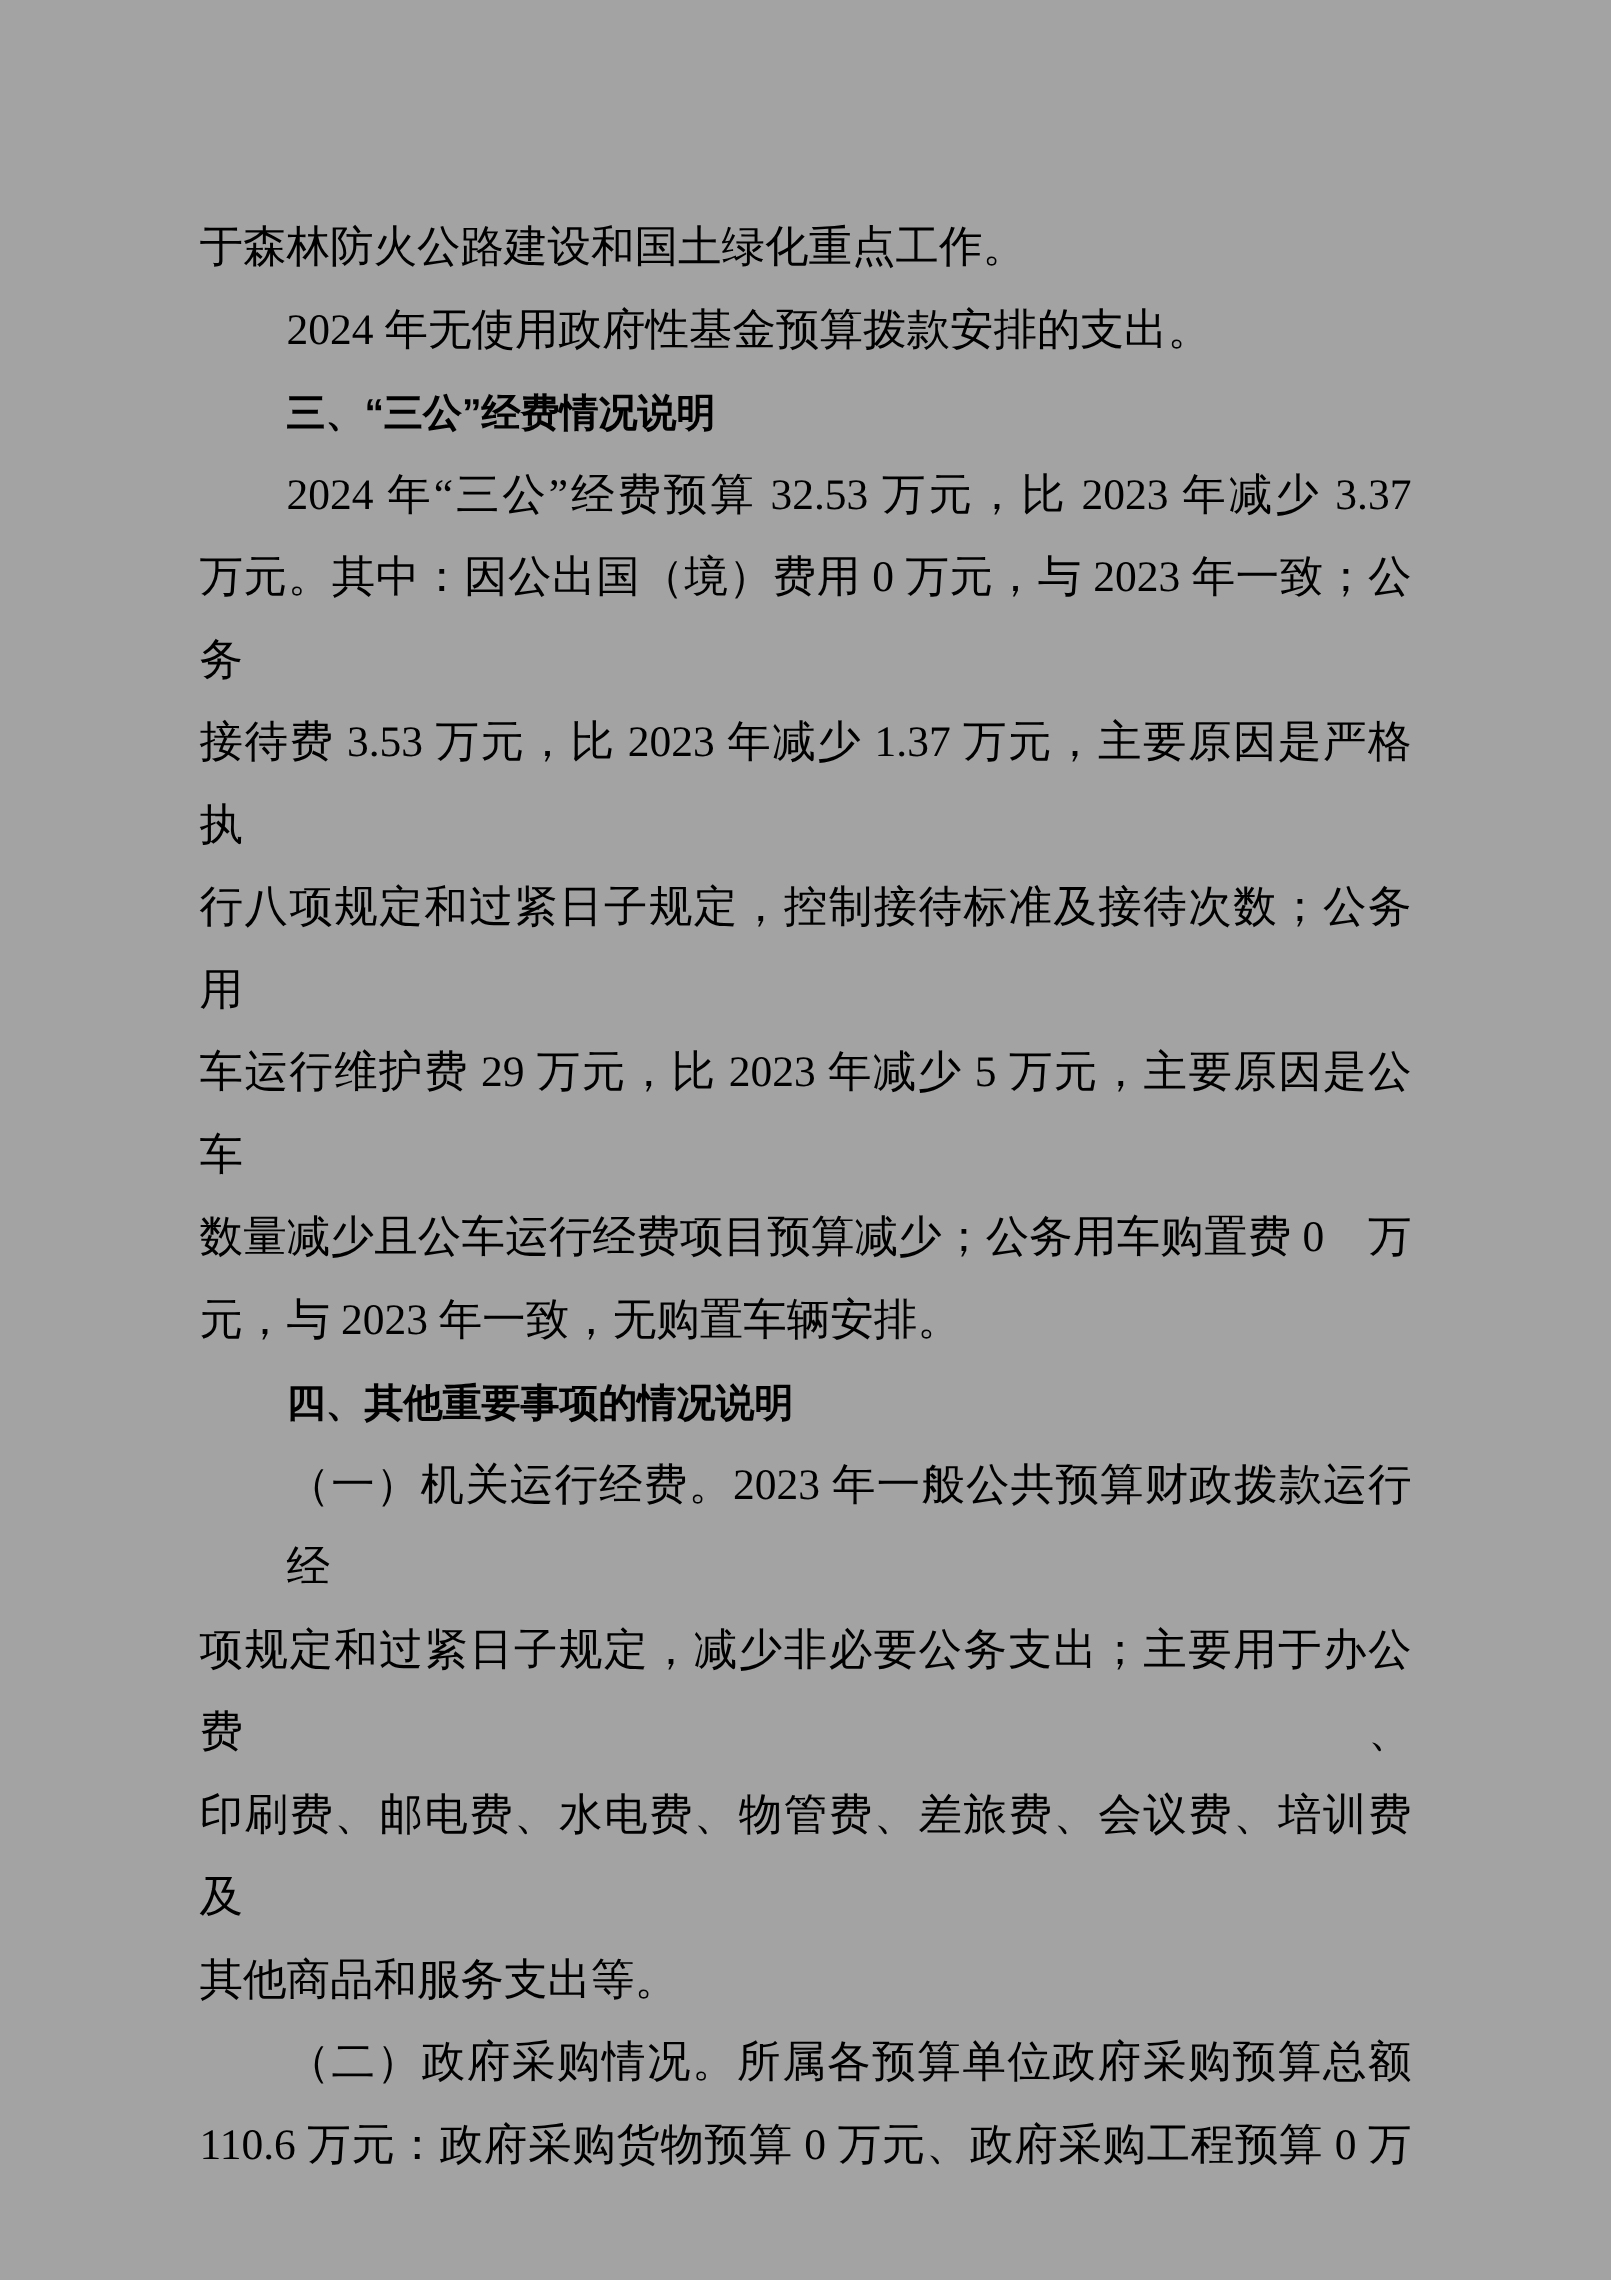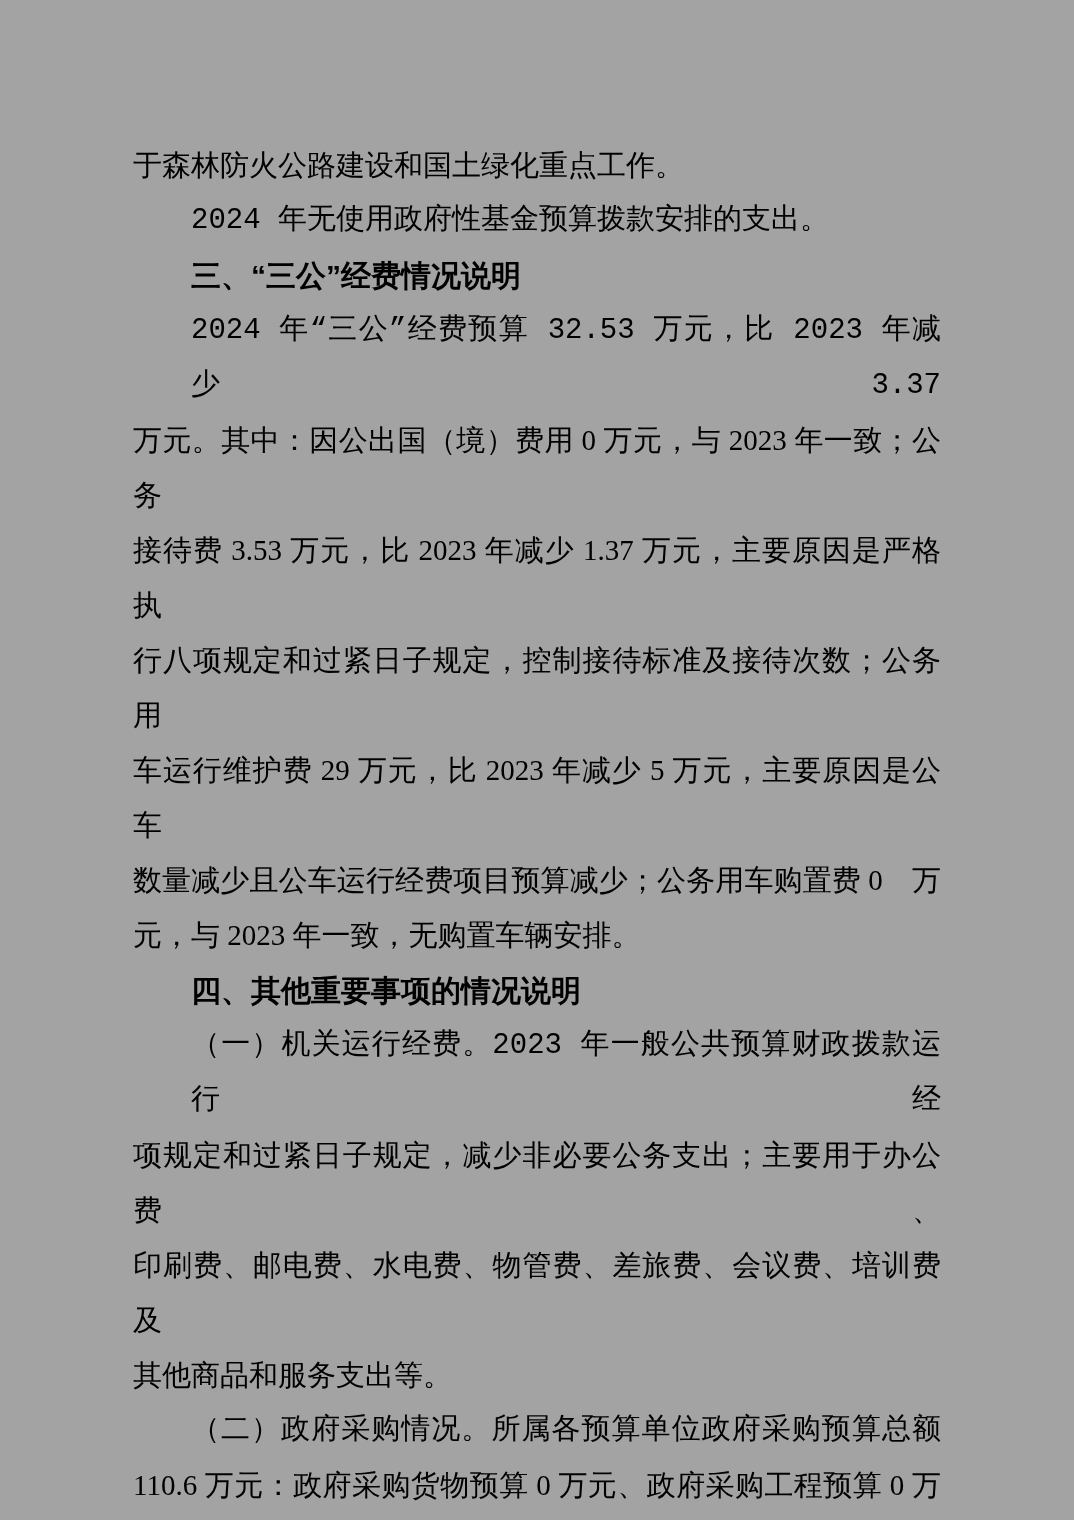--- a/index.html
+++ b/index.html
@@ -28,26 +28,25 @@
     text-align: justify;
     text-align-last: justify;
     white-space: normal;
   }
   .line.para-end {
     text-align: left;
     text-align-last: left;
   }
   .line.indent {
     padding-left: 58px;
-    font-family: Liberation Mono, monospace;
   }
   .line.heading {
     font-family: "Liberation Sans", "DejaVu Sans", sans-serif;
     font-weight: 700;
-    font-size: 30px;
+    font-size: 26px;
     text-align: left;
     text-align-last: left;
   }
 </style>
 </head>
 <body>
 
 <div class="page">
   <div class="text-block">
     <div class="line para-end">于森林防火公路建设和国土绿化重点工作。</div>

